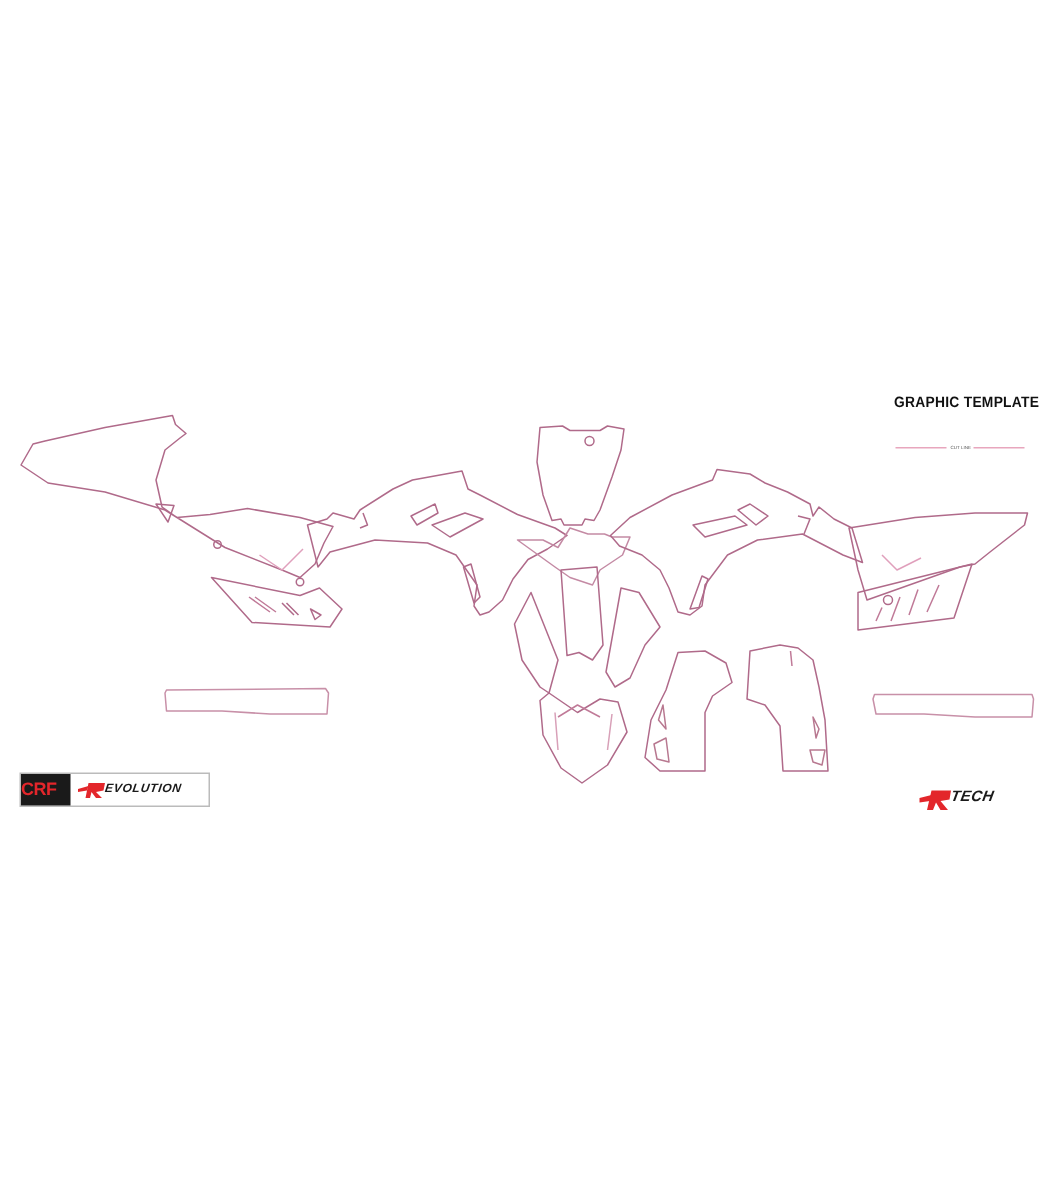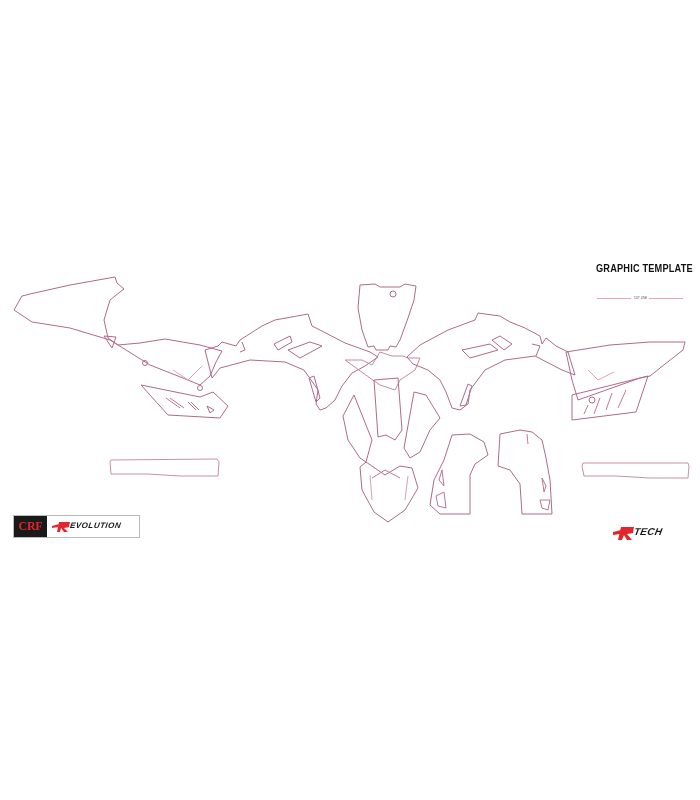--- a/index.html
+++ b/index.html
@@ -18,22 +18,22 @@
     .legend .lbl {
       position: absolute; left: 36px; top: 0; width: 15px;
       font-size: 3px; line-height: 6px; color: #555; text-align: center; white-space: nowrap;
     }
     .crf-badge {
       position: absolute; left: 13px; top: 515px; width: 127px; height: 23px;
       border: 1px solid #bbbbbb; background: #fff; box-sizing: border-box;
     }
     .crf-box {
       position: absolute; left: 0; top: 0; width: 33px; height: 21px; background: #1a1a1a;
-      color: #e3262b; font-weight: bold; font-size: 12px; line-height: 21px; text-align: center;
-      font-family: Liberation Serif, serif; letter-spacing: -0.3px;
+      color: #e3262b; font-weight: bold; font-size: 12px; line-height: 21px; 
+      font-family: Liberation Sans, sans-serif; letter-spacing: -0.3px;
     }
     .revo {
       position: absolute; left: 37px; top: 2px; height: 17px; width: 88px;
     }
     .revo-text {
       position: absolute; left: 19px; top: 3px; font-size: 8px; font-weight: bold; font-style: italic;
       color: #1a1a1a; letter-spacing: 0.5px; white-space: nowrap; transform: skewX(-8deg);
     }
     .rtech { position: absolute; left: 612px; top: 524px; width: 75px; height: 18px; }
     .rtech-text {

